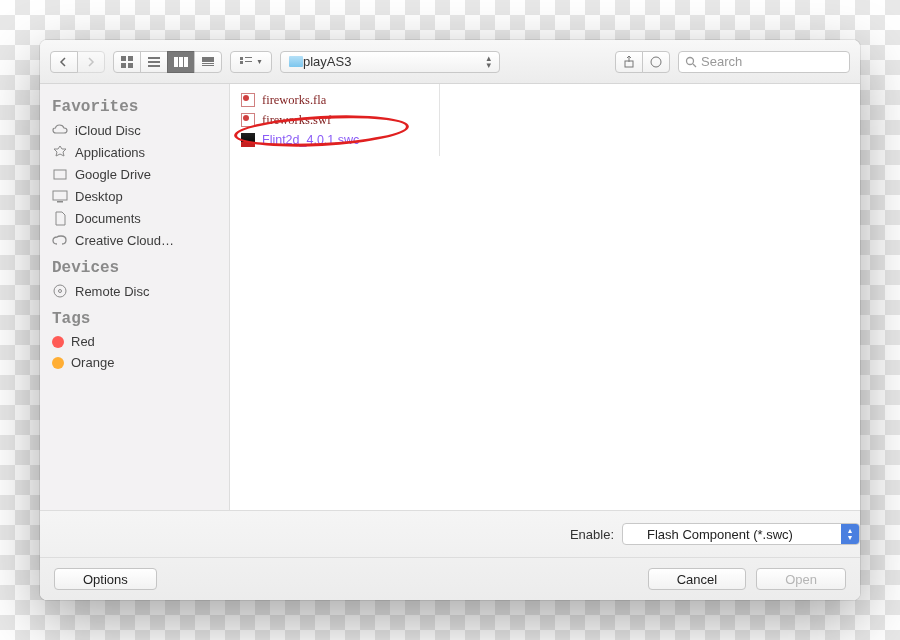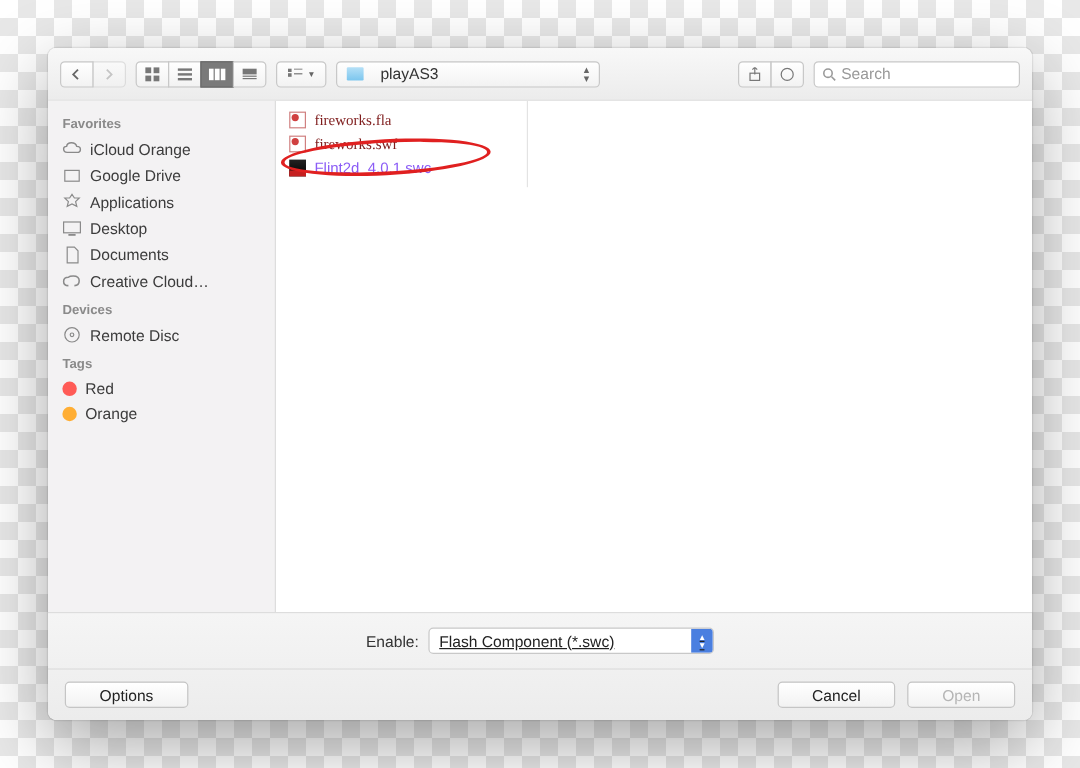--- a/index.html
+++ b/index.html
@@ -59,21 +59,21 @@
 .tb-btn.disabled { opacity: .5; }
 .path-pop {
   height: 22px;
   min-width: 220px;
   background: linear-gradient(#ffffff,#f2f2f2);
   border: 1px solid #c8c8c8;
   border-radius: 4px;
   display: flex;
   align-items: center;
   padding: 0 8px;
-  gap: 14px;
+  gap: 0;
   color: #333;
 }
 .folder-icon {
   width: 14px; height: 11px;
   background: linear-gradient(#b5e0f7,#7cc6ee);
   border-radius: 1px;
   position: relative;
 }
 .spacer { flex: 1; }
 .updown {
@@ -105,23 +105,24 @@
 }
 .sidebar {
   width: 190px;
   background: #f3f2f3;
   border-right: 1px solid #ddd;
   overflow-y: auto;
   padding: 6px 0;
 }
 .side-header {
   color: #8a8a8a;
-  font-size: 11px;
+  font-size: 16px;
   font-weight: 600;
   padding: 8px 12px 3px;
+  font-family: Liberation Mono, monospace;
 }
 .side-item {
   display: flex;
   align-items: center;
   gap: 7px;
   padding: 3px 12px;
   color: #3c3c3c;
   font-size: 13px;
   white-space: nowrap;
   overflow: hidden;
@@ -190,37 +191,36 @@
 
 .detail { flex:1; }
 
 .bottom {
   border-top: 1px solid #ddd;
   background: linear-gradient(#f5f5f5,#ececec);
 }
 .enable-row {
   display:flex;
   align-items:center;
-  justify-content:center;
+  justify-content:flex-end;
   gap: 8px;
   padding: 12px 0;
   border-bottom: 1px solid #ddd;
 }
 .enable-label { color:#333; font-size:13px; }
 .select {
   width: 238px; height:22px;
   background:#fff;
   border: 1px solid #c8c8c8;
   border-radius:4px;
   display:flex; align-items:center;
-  padding: 0 0 0 8px;
+  padding: 0 0 0 24px;
   font-size:13px;
   color:#222;
   overflow:hidden;
-  text-decoration:underline;
 }
 .select-arrows{
   width: 18px;
   align-self: stretch;
   background:#4a7fe0;
   display:flex;flex-direction:column;align-items:center;justify-content:center;
   color:#fff;font-size:8px;line-height:7px;
 }
 
 .action-row{
@@ -342,37 +342,37 @@
   <div class="body">
     <div class="sidebar">
 
       <div class="side-header">Favorites</div>
       <div class="side-item">
         <span class="side-icon">
             <svg width="16" height="12">
               <path d="M4 9 Q1 9 1 6 Q1 4 3.5 4 Q4 1 7.5 1 Q11 1 12 4 Q15 4 15 6.5 Q15 9 12 9 Z" stroke="#8a8a8a" fill="none" stroke-width="1.2"></path>
             </svg>
           </span>
-        <span>iCloud Orange</span>
+        <span>iCloud Disc</span>
+      </div>
+      <div class="side-item">
+        <span class="side-icon">
+            <svg width="16" height="16">
+              <path d="M8 2 L10 5 L14 5 L11 8 L12 12 L8 10 L4 12 L5 8 L2 5 L6 5 Z" stroke="#8a8a8a" fill="none" stroke-width="1"></path>
+            </svg>
+          </span>
+        <span>Applications</span>
       </div>
       <div class="side-item">
         <span class="side-icon">
             <svg width="14" height="12">
               <rect x="1" y="2" width="12" height="9" stroke="#8a8a8a" fill="none"></rect>
             </svg>
           </span>
         <span>Google Drive</span>
-      </div>
-      <div class="side-item">
-        <span class="side-icon">
-            <svg width="16" height="16">
-              <path d="M8 2 L10 5 L14 5 L11 8 L12 12 L8 10 L4 12 L5 8 L2 5 L6 5 Z" stroke="#8a8a8a" fill="none" stroke-width="1"></path>
-            </svg>
-          </span>
-        <span>Applications</span>
       </div>
       <div class="side-item">
         <span class="side-icon">
             <svg width="16" height="13">
               <rect x="1" y="1" width="14" height="9" stroke="#8a8a8a" fill="none"></rect>
               <rect x="5" y="11" width="6" height="1.5" fill="#8a8a8a"></rect>
             </svg>
           </span>
         <span>Desktop</span>
       </div>

